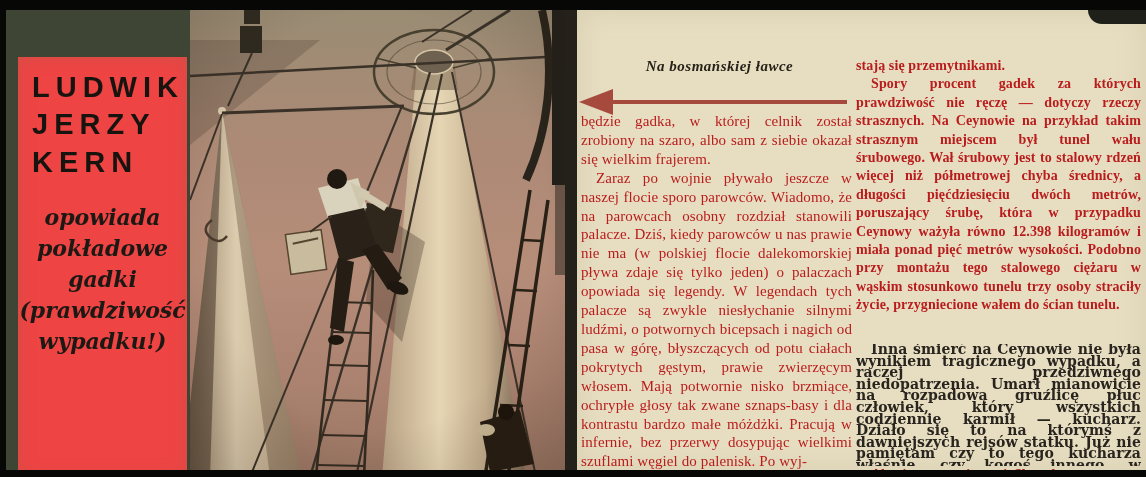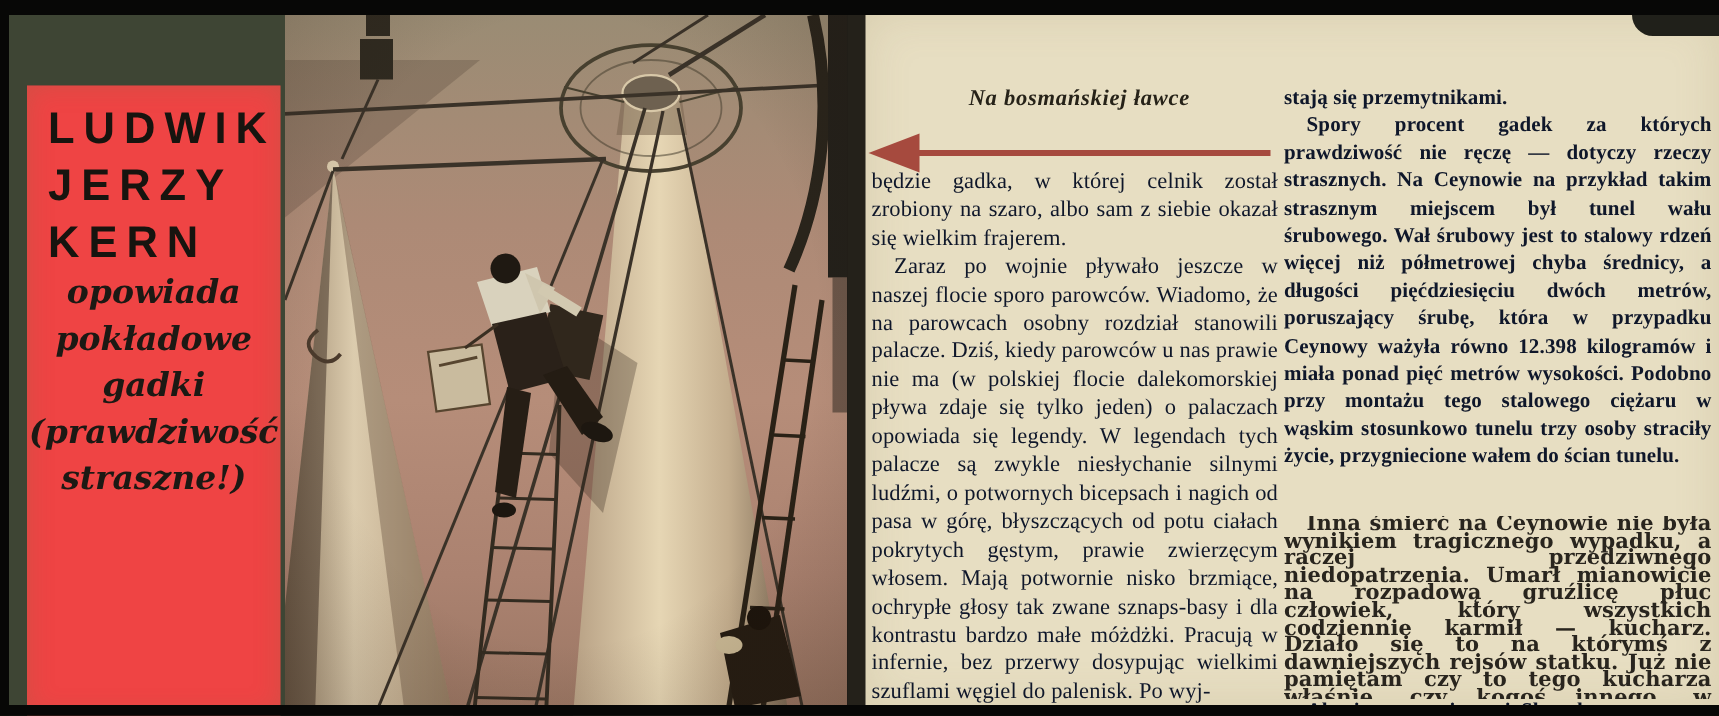--- a/index.html
+++ b/index.html
@@ -4,33 +4,33 @@
 <style>
   html,body{margin:0;padding:0;background:#0d0c09;}
   .canvas{position:relative;width:1146px;height:477px;background:#0d0c09;overflow:hidden;
           font-family:"Liberation Serif", serif;}
   
   .left-block{position:absolute;left:0;top:0;width:190px;height:477px;background:#3e4534;}
   .left-panel{position:absolute;left:18px;top:57px;width:169px;height:420px;
               background:#ef4444;overflow:hidden;box-shadow:inset 0 0 18px rgba(120,110,70,.25);}
   .author{padding:12px 0 0 14px;font-family:"Liberation Sans", sans-serif;font-weight:900;
           font-size:29px;line-height:37px;letter-spacing:6px;color:#17140f;transform:scaleY(1.02);}
-  .subtitle{text-align:center;font-style:italic;font-weight:bold;
+  .subtitle{margin-top:22px;text-align:center;font-style:italic;font-weight:bold;
             font-family:"DejaVu Serif", serif;font-size:22px;line-height:31px;color:#1c1914;}
   
   .photo{position:absolute;left:190px;top:10px;width:375px;height:467px;overflow:hidden;}
   .photo svg{display:block;}
   .photo-border{position:absolute;left:565px;top:0;width:12px;height:477px;background:#24211a;}
   
   .page{position:absolute;left:577px;top:9px;width:569px;height:461px;background:#e7dec2;
         box-shadow:inset 0 0 30px rgba(150,135,90,.18);}
   .caption{position:absolute;left:10px;top:49px;width:265px;text-align:center;
            font-style:italic;font-weight:bold;font-size:15px;color:#262218;letter-spacing:.5px;}
   .arrow{position:absolute;left:0;top:79px;width:272px;height:28px;}
-  .col{position:absolute;text-align:justify;color:#0f172a;overflow:hidden;}
+  .col{position:absolute;text-align:justify;color:#b91c1c;overflow:hidden;}
   .col p{margin:0;}
   .col p.ind{text-indent:15px;}
   .col-mid{left:4px;top:103px;width:271px;height:358px;
            font-size:15px;line-height:18.9px;font-weight:normal;letter-spacing:.1px;}
   .col-right-main{left:279px;top:48px;width:285px;height:287px;
            font-size:14px;line-height:18.4px;font-weight:bold;letter-spacing:.1px;}
   .col-right-small{left:279px;top:335px;width:285px;height:122px;
            font-family:"DejaVu Serif", serif;font-size:14px;line-height:11.6px;
            font-weight:bold;letter-spacing:.1px;color:#29251e;}
   .col-right-cut{left:279px;top:457px;width:285px;height:10px;
@@ -52,21 +52,21 @@
       <div class="author">
         <div>LUDWIK</div>
         <div>JERZY</div>
         <div>KERN</div>
       </div>
       <div class="subtitle">
         <div>opowiada</div>
         <div>pokładowe</div>
         <div>gadki</div>
         <div>(prawdziwość</div>
-        <div>straszne!)</div>
+        <div>wypadku!)</div>
       </div>
 
     </div>
   </div>
 
   <div class="photo">
     <svg width="375" height="467" viewBox="0 0 375 467" xmlns="http://www.w3.org/2000/svg">
       <defs>
         <linearGradient id="bgGrad" x1="0" y1="0" x2="0" y2="1">
           <stop offset="0" stop-color="#9a8c74"></stop>

